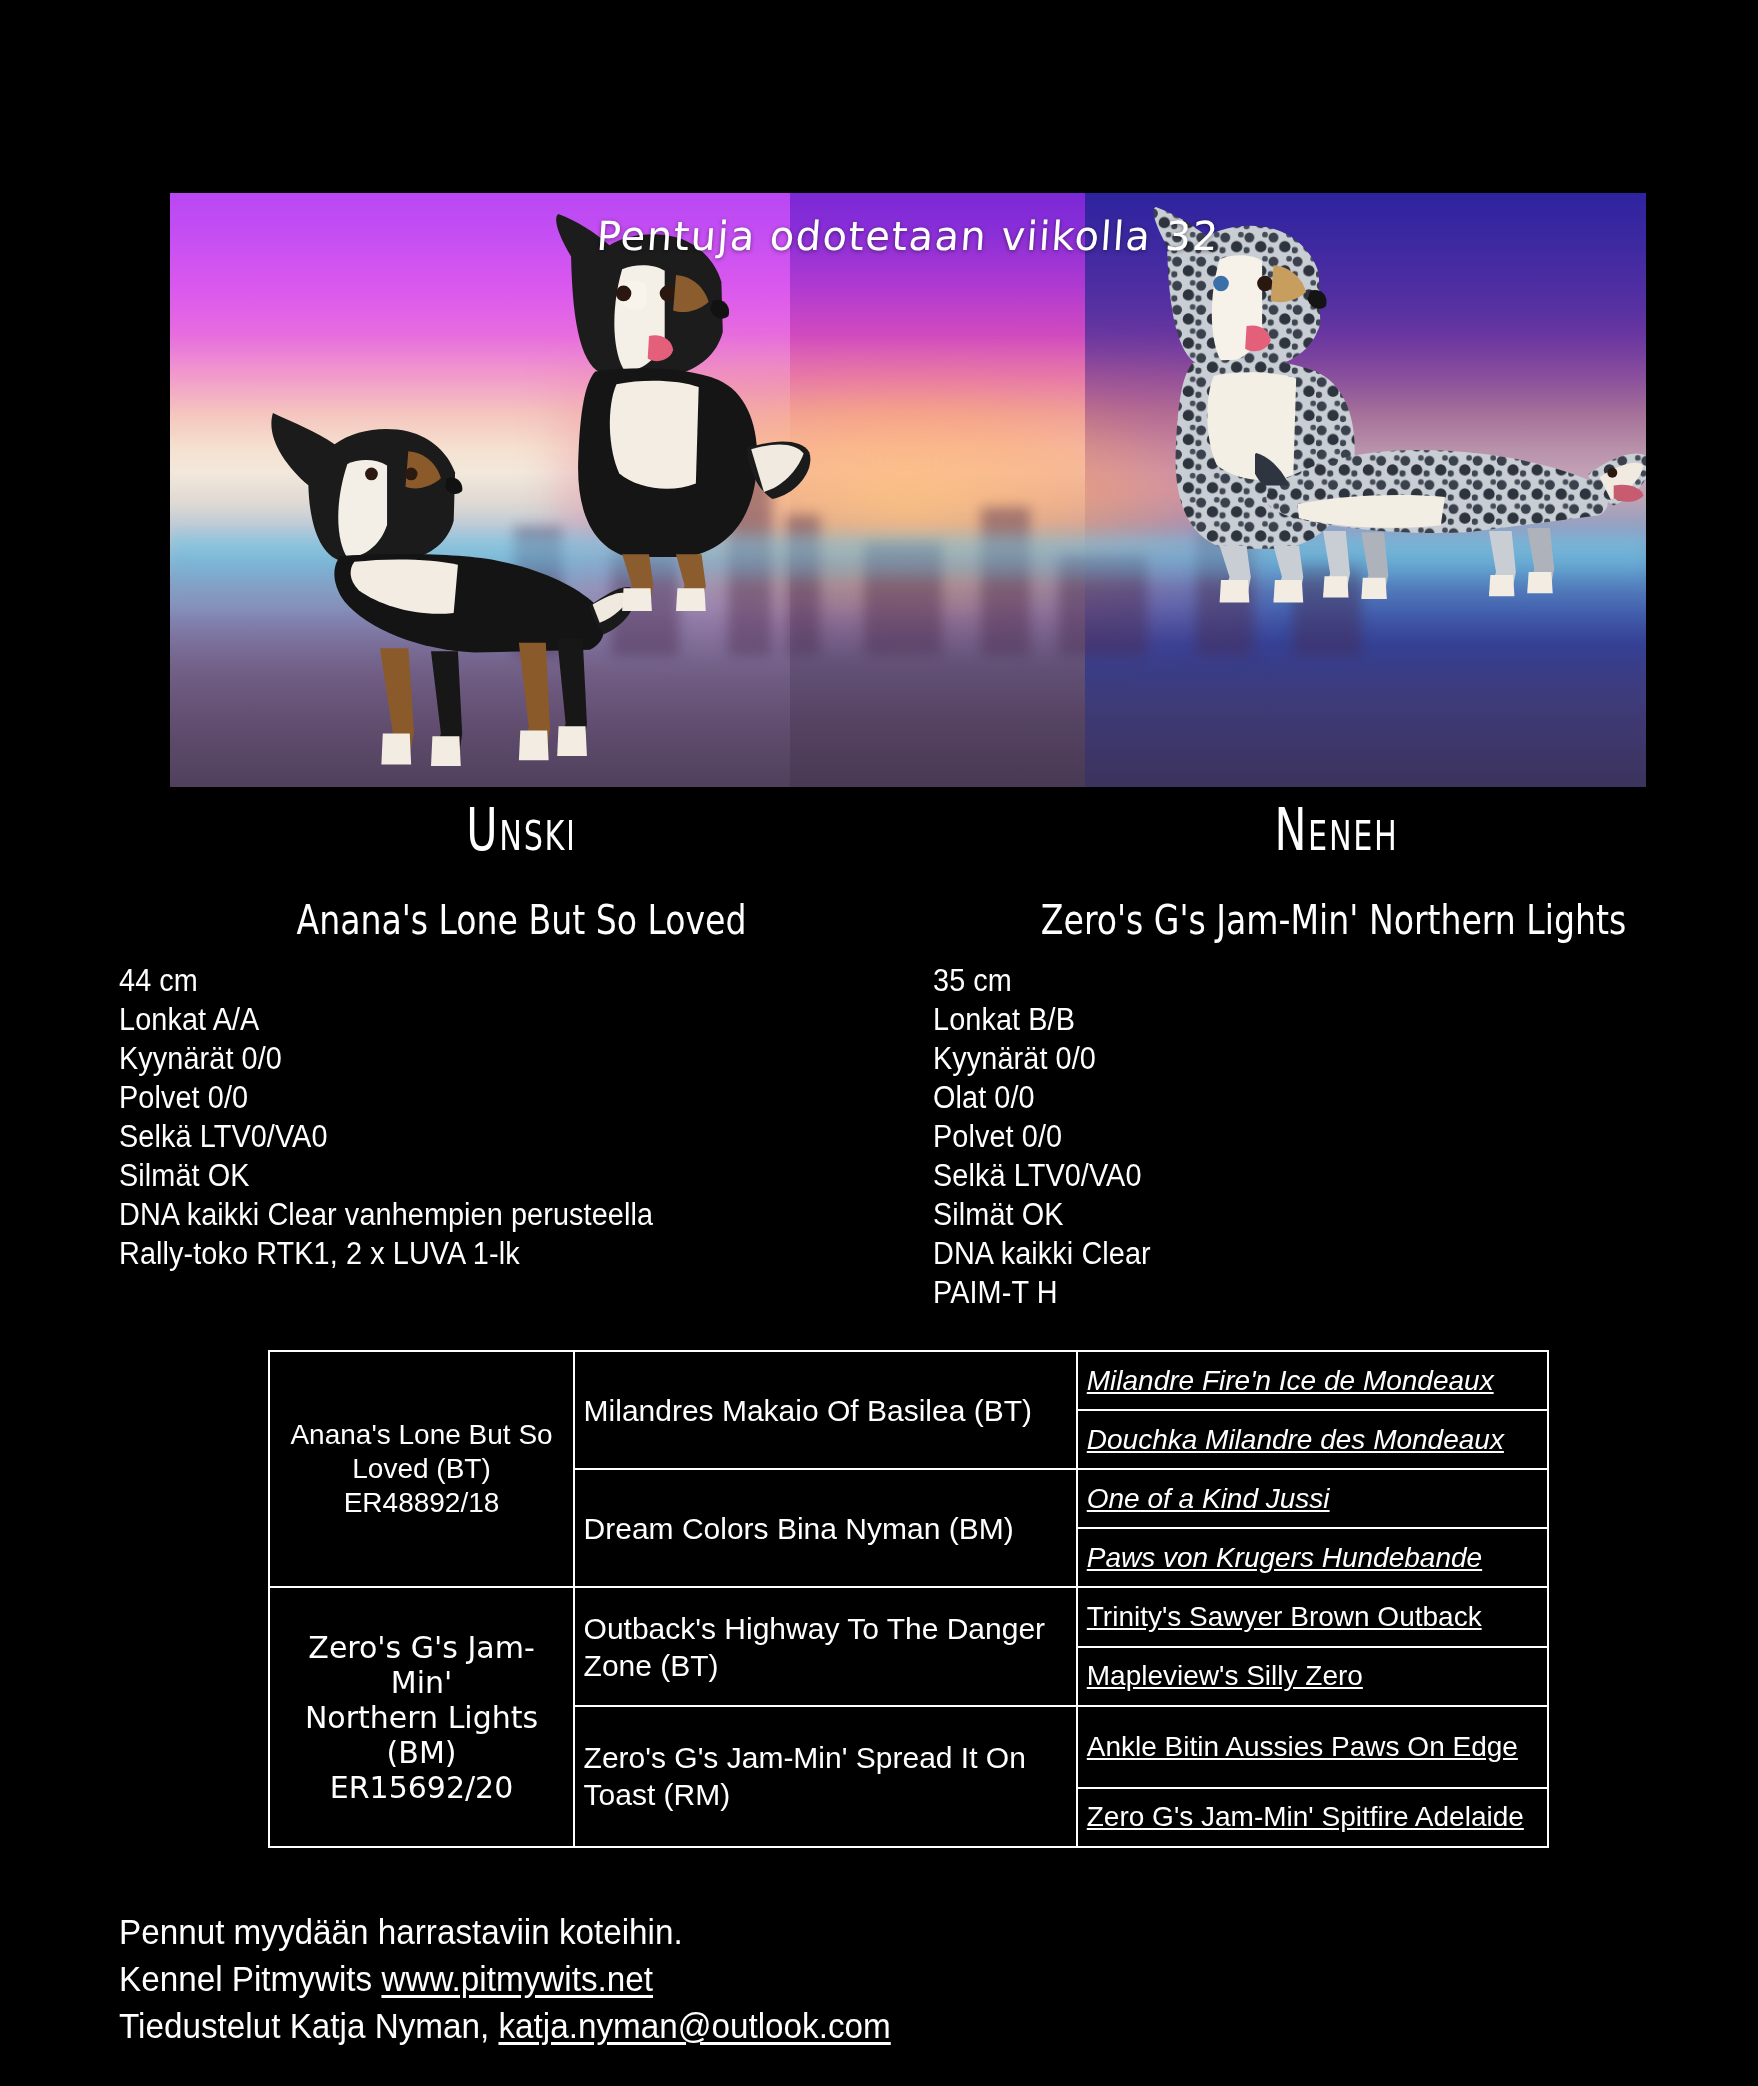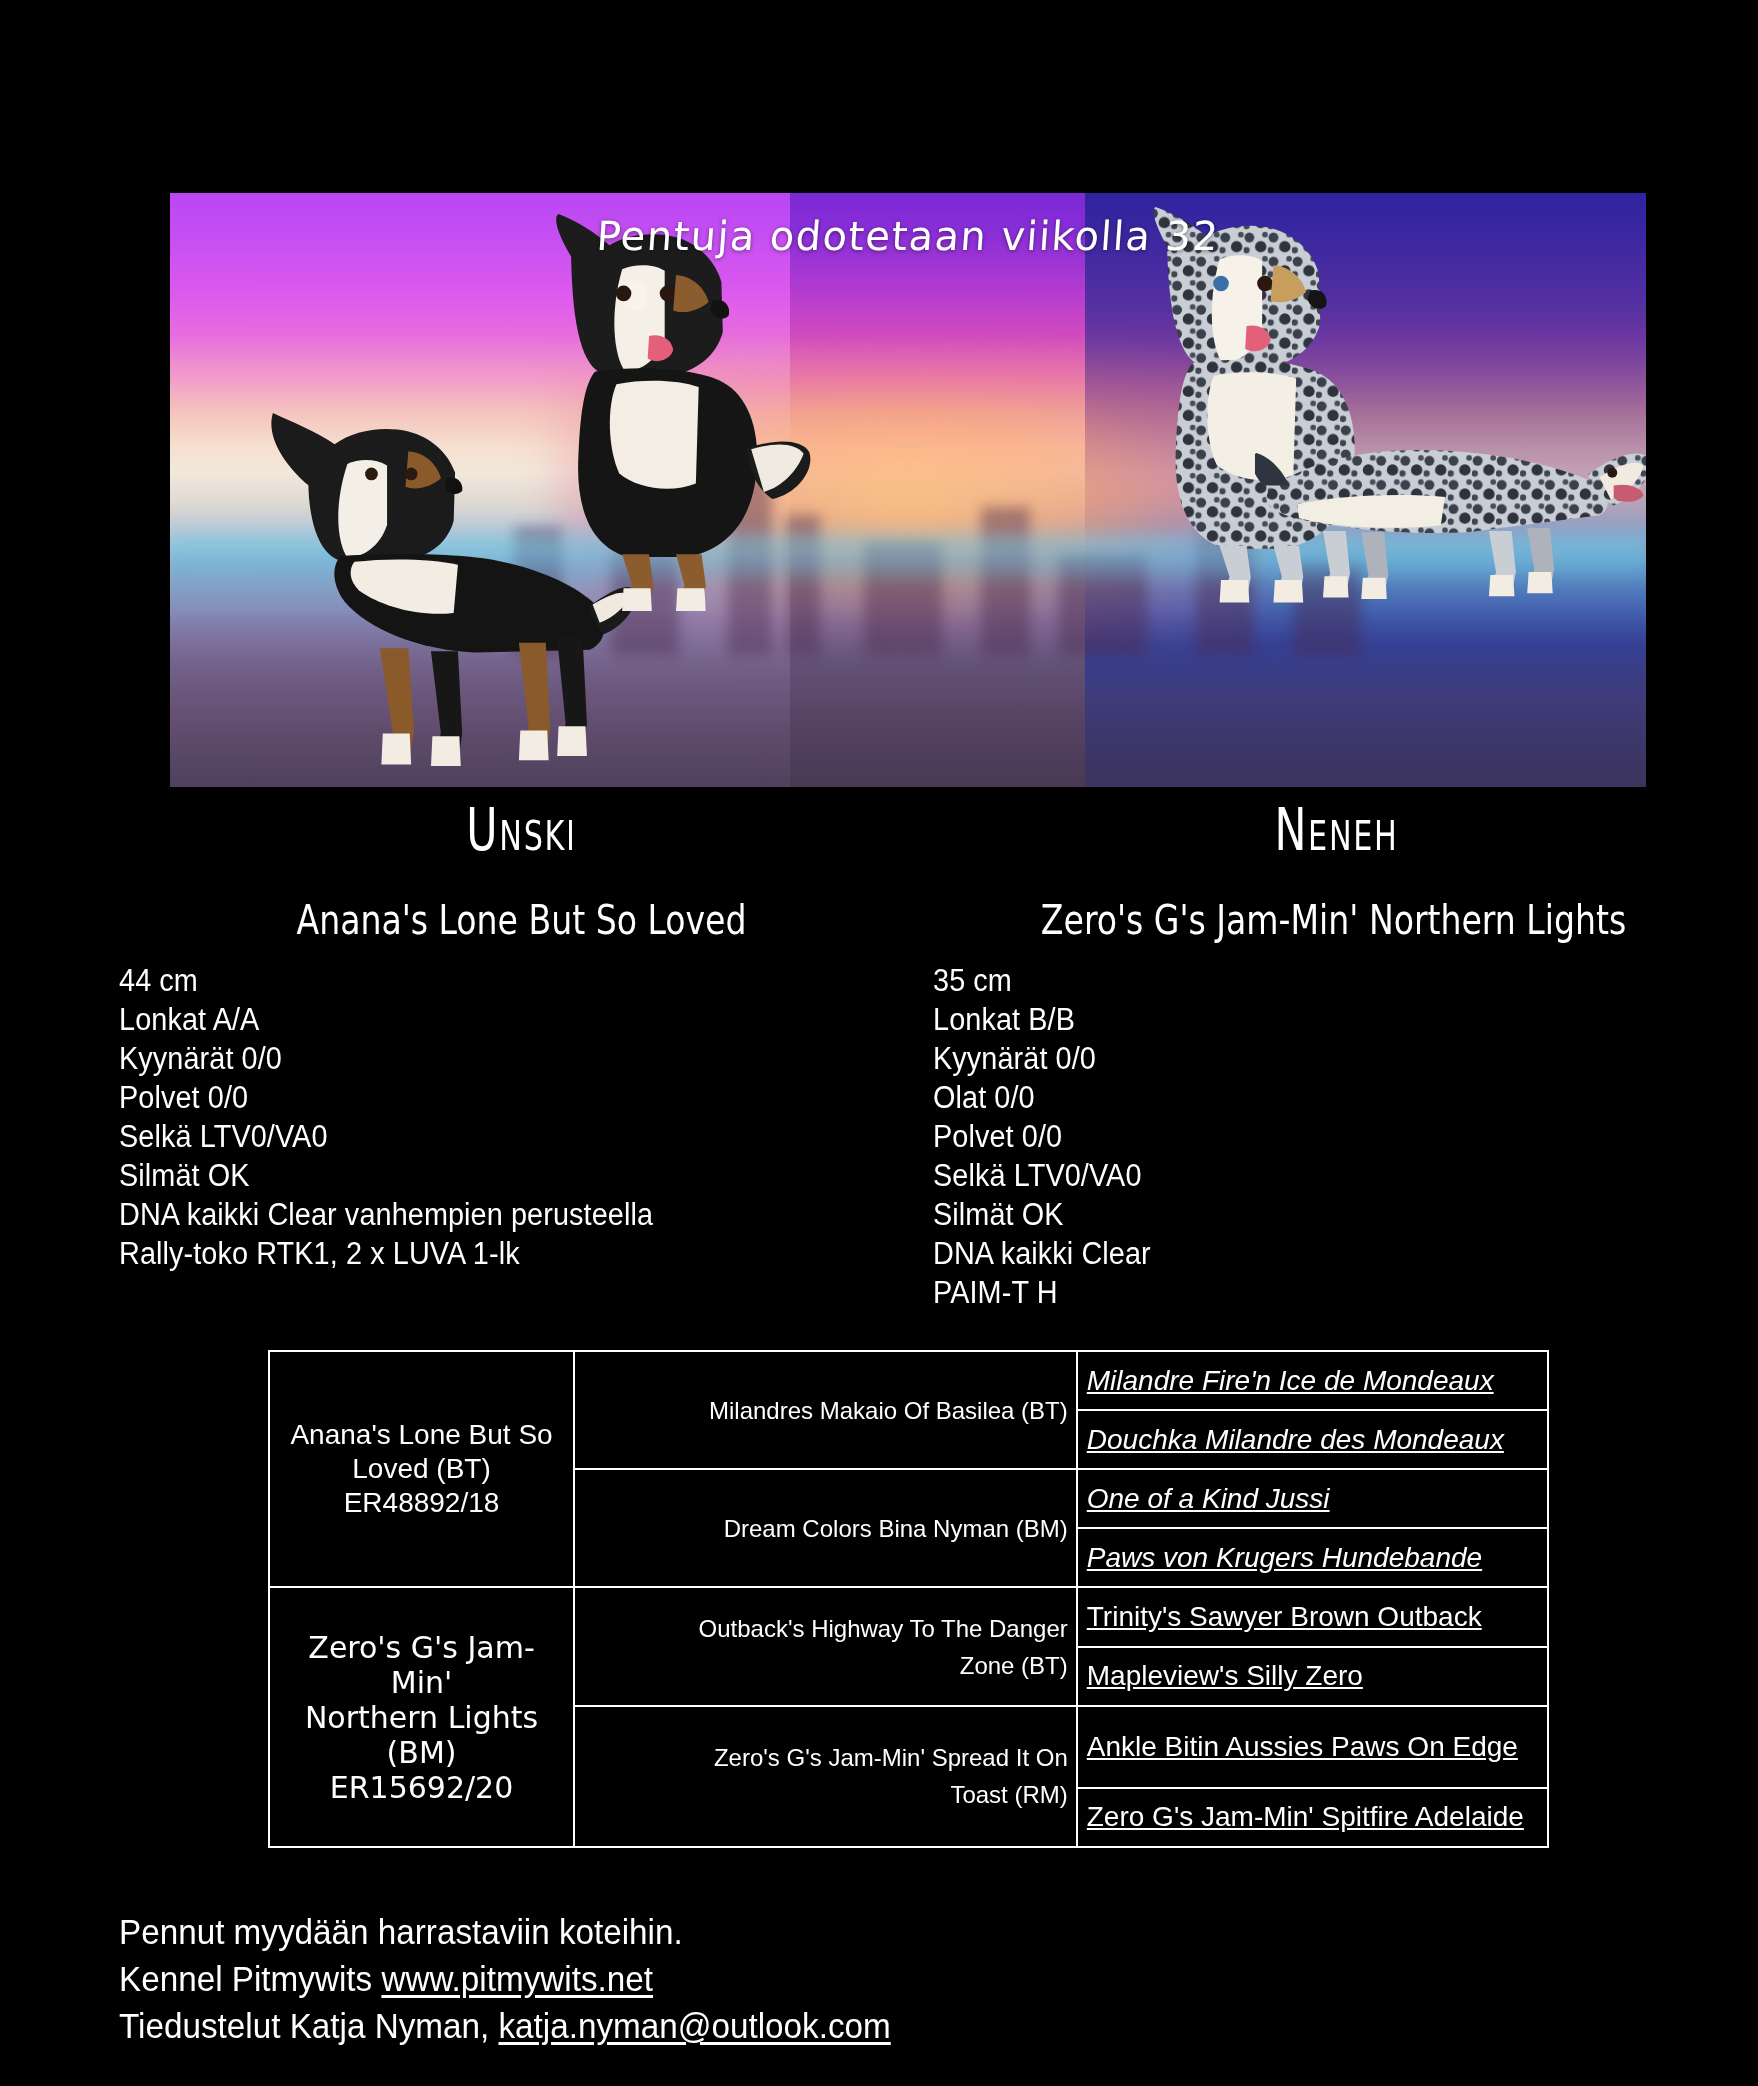--- a/index.html
+++ b/index.html
@@ -207,23 +207,23 @@
     font-size: 28px;
     line-height: 34px;
   }
   td.gen1.wide {
     font-family: "DejaVu Sans", sans-serif;
     font-size: 30px;
     line-height: 35px;
   }
   td.gen2 {
     width: 480px;
-    text-align: right;
+    text-align: left;
     font-family: "Liberation Sans Narrow", "Liberation Sans", sans-serif;
-    font-size: 24px;
+    font-size: 30px;
     line-height: 37px;
   }
   td.gen3 {
     width: 449px;
     text-align: left;
     font-family: "Liberation Sans Narrow", "Liberation Sans", sans-serif;
     font-size: 28px;
     line-height: 34px;
     padding-left: 12.8px;
     text-decoration: underline;

